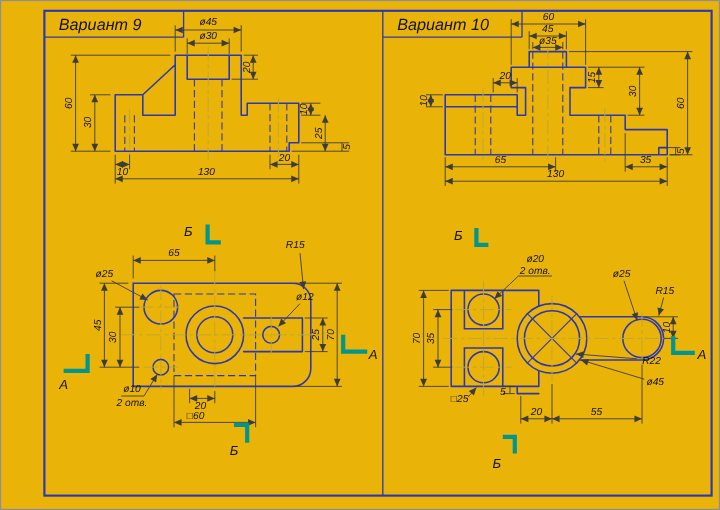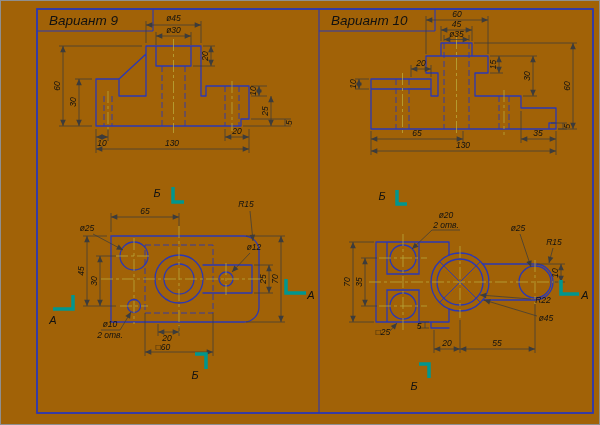--- a/index.html
+++ b/index.html
@@ -1,16 +1,16 @@
 <!DOCTYPE html>
 <html><head>
 <meta charset="utf-8">
 <style>
   html,body{margin:0;padding:0;background:#e8e8e8}
-  .sheet{position:relative;width:600px;height:425px;background:#a16207;border:1px solid #8f8f8f;
+  .sheet{position:relative;width:600px;height:425px;background:#eab308;border:1px solid #8f8f8f;
          box-sizing:border-box;font-family:"Liberation Sans","DejaVu Sans",sans-serif;overflow:hidden}
   svg{position:absolute;left:0;top:0}
   .fr{stroke:#2b38b5;stroke-width:1.8;fill:none}
   .fr2{stroke:#2b38b5;stroke-width:1.1;fill:none}
   .o{stroke:#2b38b5;stroke-width:1.3;fill:none;stroke-linecap:round}
   .o2{stroke:#2b38b5;stroke-width:0.9;fill:none}
   .od{stroke:#2b38b5;stroke-width:0.9;fill:none;stroke-dasharray:6 3}
   .cl{stroke:#b9a83a;stroke-width:0.8;fill:none;stroke-dasharray:12 3 3 3}
   .dm{stroke:#3c3c3c;stroke-width:0.75;fill:none}
   .sec{stroke:#00968f;stroke-width:3.5;fill:none}

